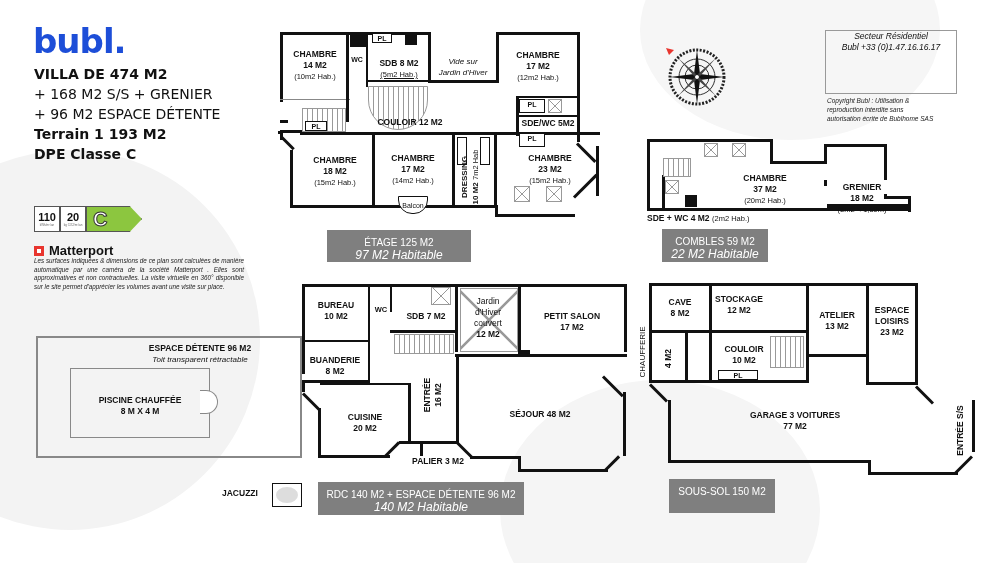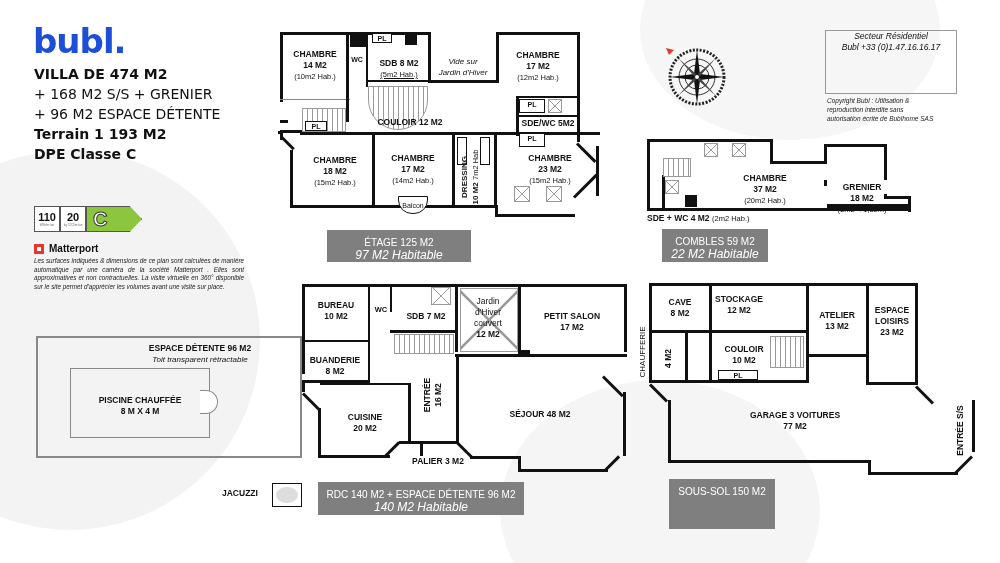--- a/index.html
+++ b/index.html
@@ -8,21 +8,21 @@
   .abs{position:absolute;}
   .logo{left:33px;top:24px;font-family:"DejaVu Sans",sans-serif;font-weight:bold;font-size:34px;letter-spacing:-1px;color:#1d4ed8;line-height:1;}
   .info{left:34px;top:64px;font-family:"DejaVu Sans",sans-serif;color:#111;}
   .info div{white-space:nowrap;line-height:20px;}
   .info .b{font-weight:bold;font-size:14px;}
   .info .n{font-size:14px;}
   .dpe{left:34px;top:206px;height:26px;display:flex;align-items:stretch;}
   .dpe .cell{border:1px solid #555;width:24px;display:flex;flex-direction:column;align-items:center;justify-content:center;font-weight:bold;font-size:11px;background:#fff;}
   .dpe .cell small{font-size:3px;font-weight:normal;color:#666;}
   .dpe .cls{background:#8cc63f;width:48px;position:relative;display:flex;align-items:center;padding-left:6px;font-size:20px;font-weight:bold;color:#fff;-webkit-text-stroke:1px #333;clip-path:polygon(0 0,78% 0,100% 50%,78% 100%,0 100%);border:1px solid #555;}
-  .mp{left:34px;top:243px;display:flex;align-items:center;gap:5px;font-weight:bold;font-size:10px;}
+  .mp{left:34px;top:243px;display:flex;align-items:center;gap:5px;font-weight:bold;font-size:13px;}
   .mp .sq{width:10px;height:10px;background:#e8352e;position:relative;}
   .mp .sq:after{content:"";position:absolute;left:3px;top:3px;width:4px;height:4px;background:#fff;}
   .disc{left:34px;top:257px;width:210px;font-size:6.3px;font-style:italic;line-height:8.5px;color:#222;text-align:justify;}
   .wall{position:absolute;background:#111;}
   .thin{position:absolute;border:1.5px solid #111;box-sizing:border-box;}
   .lbl{position:absolute;text-align:center;font-weight:bold;font-size:8.5px;line-height:11px;white-space:nowrap;}
   .lbl .s{font-weight:normal;font-size:7.5px;}
   .lbl.vert{transform:rotate(-90deg);transform-origin:center;}
   .pl{position:absolute;border:1.5px solid #111;background:#fff;font-size:7px;font-weight:bold;text-align:center;line-height:9px;box-sizing:border-box;}
   .banner{position:absolute;background:#7f7f7f;color:#fff;text-align:center;font-size:10px;line-height:13px;padding-top:6px;box-sizing:border-box;}
@@ -371,16 +371,16 @@
   <div class="lbl" style="left:716px;top:344px;width:56px;">
     <div>COULOIR</div>
     <div>10 M2</div>
   </div>
   <div class="lbl" style="left:730px;top:410px;width:130px;">
     <div>GARAGE  3 VOITURES</div>
     <div>77 M2</div>
   </div>
   <div class="lbl vert" style="left:930px;top:425px;width:60px;">ENTRÉE S/S</div>
 
-  <div class="banner" style="left:669px;top:479px;width:106px;height:50px;">
+  <div class="banner" style="left:669px;top:479px;width:106px;height:34px;">
     <div>SOUS-SOL 150 M2</div>
   </div>
 </div>
 
 </body></html>

